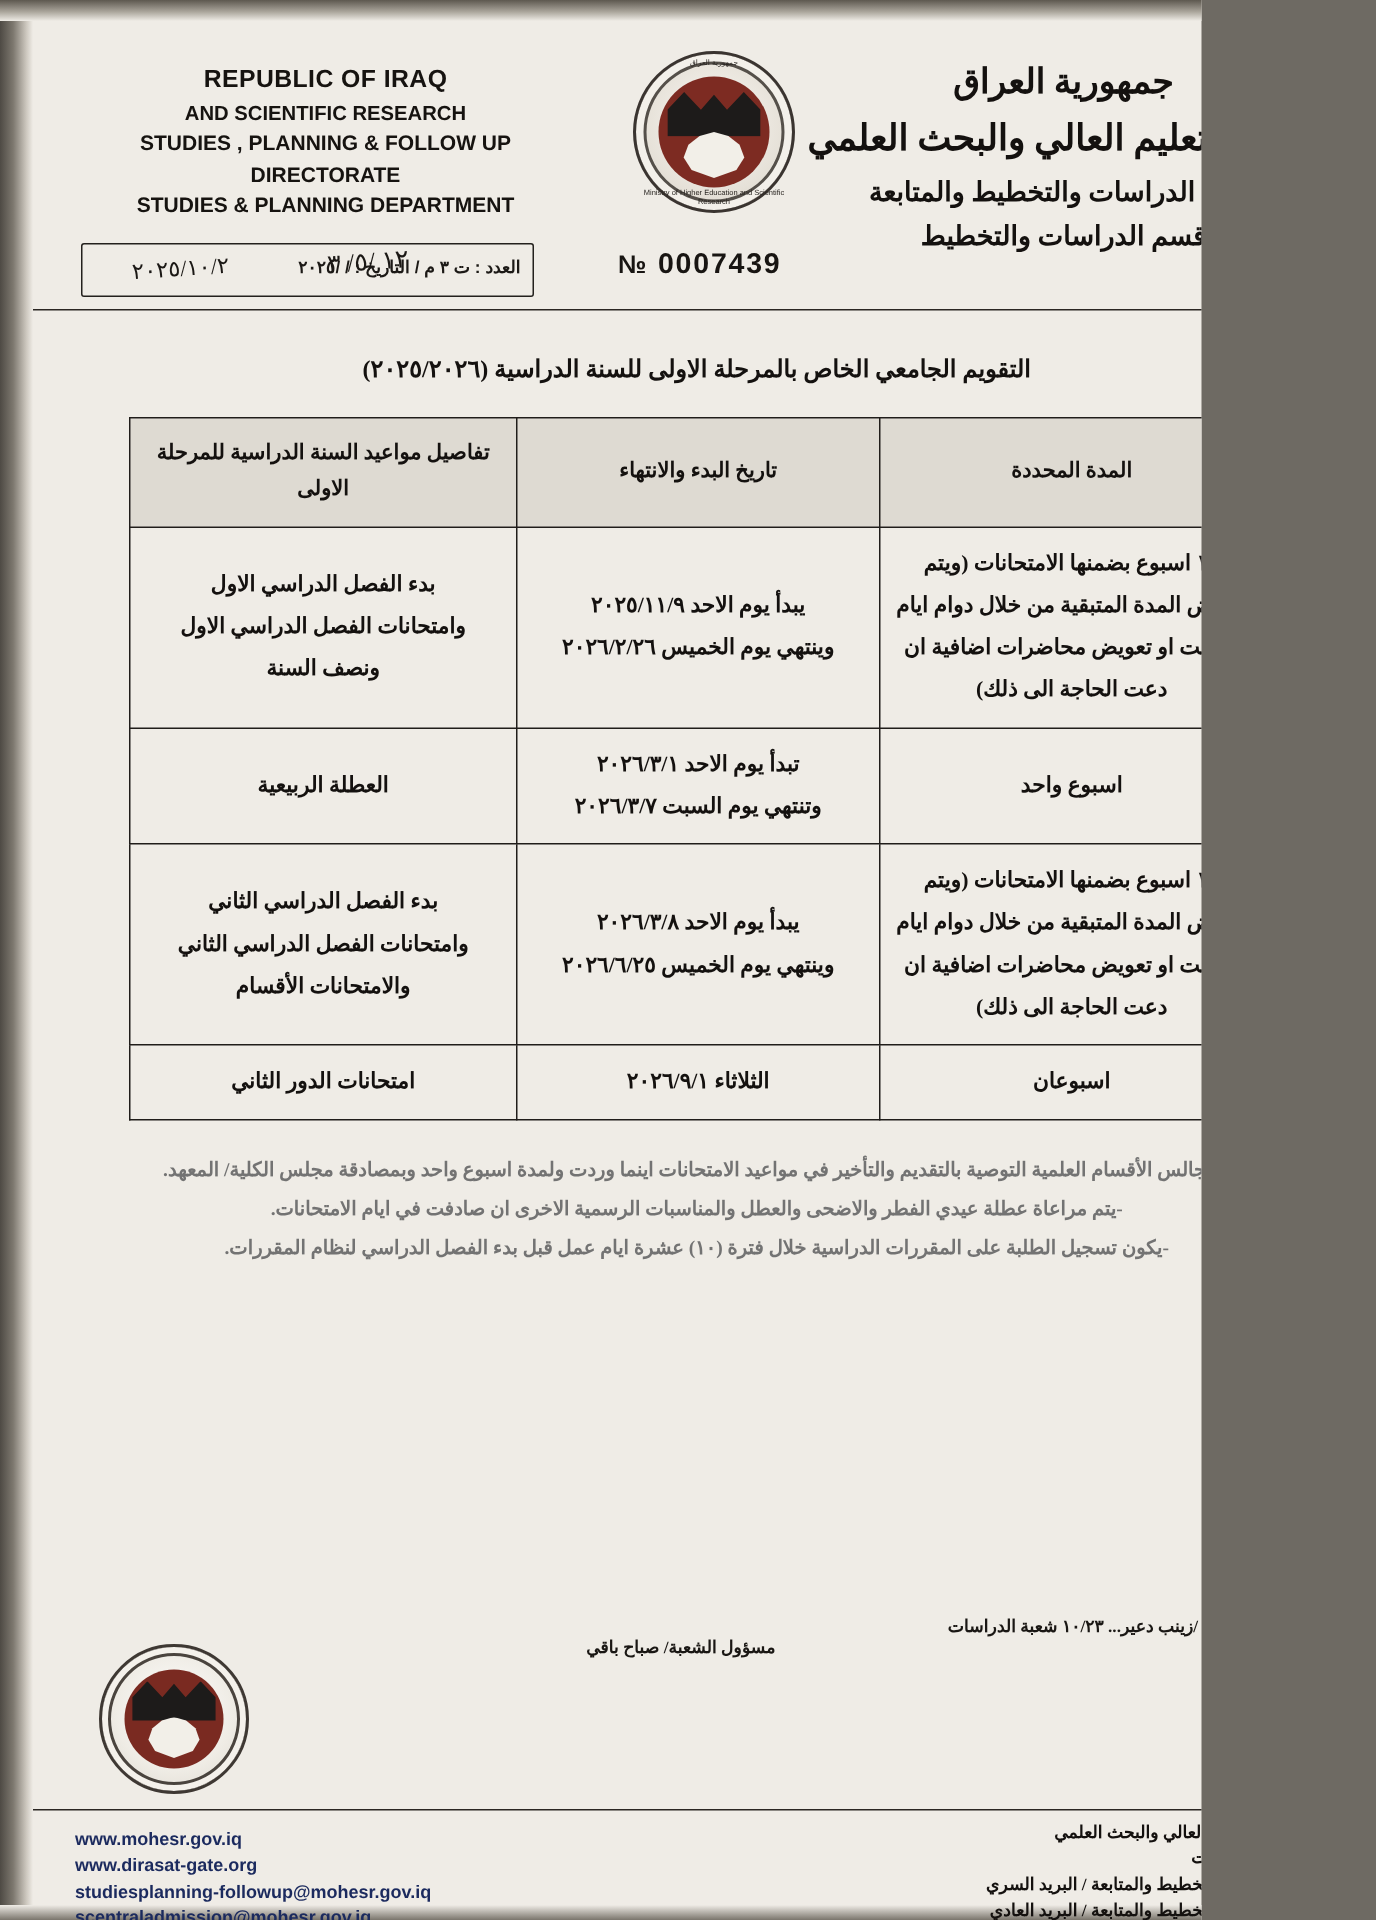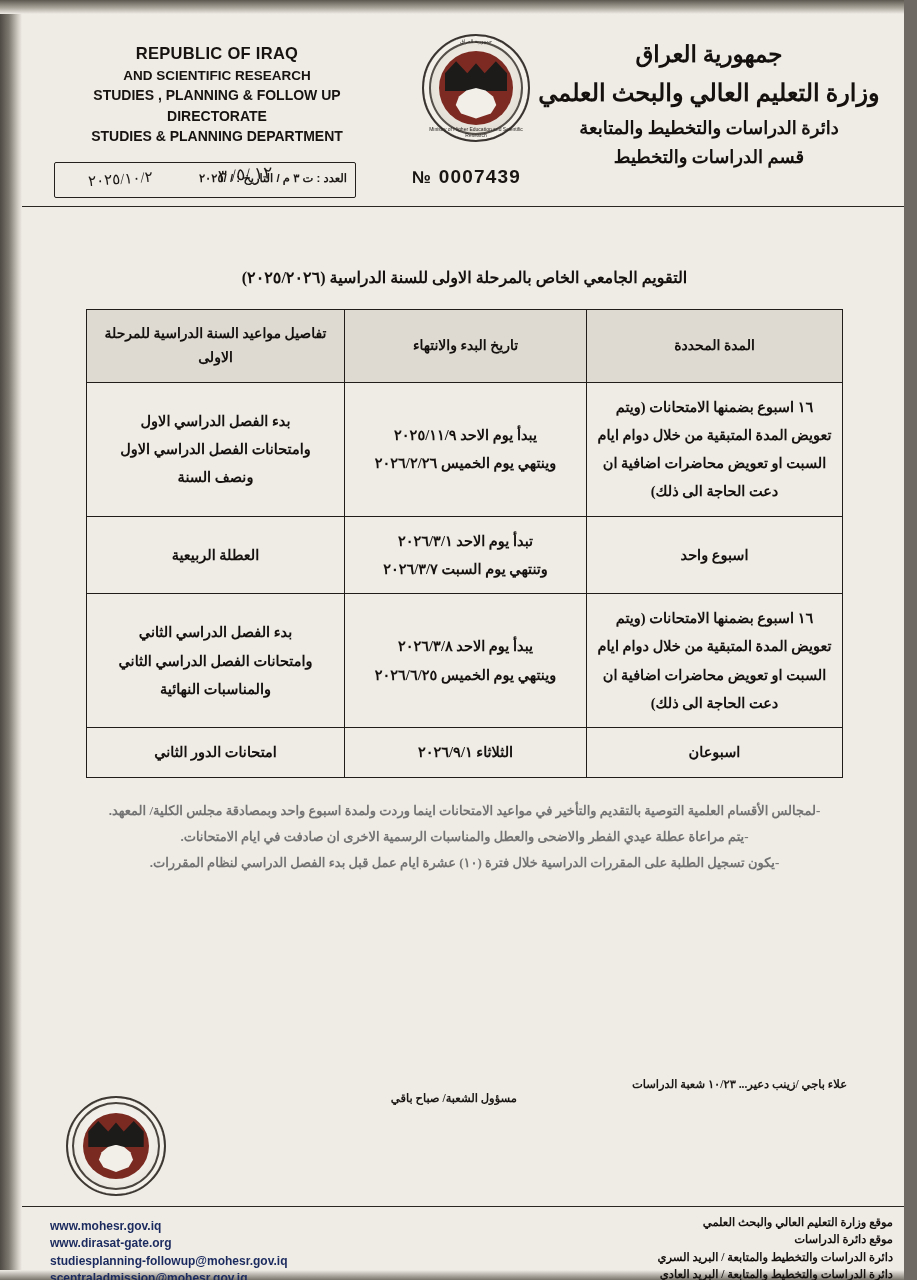--- a/index.html
+++ b/index.html
@@ -2,21 +2,21 @@
 <html lang="ar"><head>
 <meta charset="utf-8">
 <style>
   html, body {
     margin: 0;
     padding: 0;
     background: #6e6a63;
   }
   .page {
     position: relative;
-    width: 904px;
+    width: 801px;
     height: 1280px;
     background: #efece6;
     overflow: hidden;
     font-family: "Liberation Serif", "DejaVu Serif", serif;
     color: #14110f;
   }
   
   .edge-left {
     position: absolute; left: 0; top: 0; width: 22px; height: 1280px;
     background: linear-gradient(90deg, #4e4a44 0%, #7d786f 40%, #cdc8bf 80%, #efece6 100%);
@@ -151,21 +151,21 @@
   .rule {
     position: absolute;
     left: 0; top: 192px;
     width: 885px; height: 0;
     border-top: 1.5px solid #2a2622;
   }
 
   
   .body-wrap {
     position: absolute;
-    left: 0; top: 216px;
+    left: 0; top: 184px;
     width: 885px;
     direction: rtl;
   }
   .doc-title {
     text-align: center;
     font-size: 16px;
     font-weight: bold;
     margin: 38px 0 22px 0;
     color: #14110f;
     letter-spacing: .2px;
@@ -371,21 +371,21 @@
             </tr>
             <tr>
               <td class="dur">١٦ اسبوع بضمنها الامتحانات (ويتم تعويض المدة المتبقية من خلال دوام ايام السبت او تعويض محاضرات اضافية ان دعت الحاجة الى ذلك)</td>
               <td class="date">
                 <div>يبدأ يوم الاحد ٢٠٢٦/٣/٨</div>
                 <div>وينتهي يوم الخميس ٢٠٢٦/٦/٢٥</div>
               </td>
               <td class="desc">
                 <div>بدء الفصل الدراسي الثاني</div>
                 <div>وامتحانات الفصل الدراسي الثاني</div>
-                <div>والمناسبات النهائية</div>
+                <div>والامتحانات الأقسام</div>
               </td>
             </tr>
             <tr>
               <td class="dur">اسبوعان</td>
               <td class="date">الثلاثاء ٢٠٢٦/٩/١</td>
               <td class="desc">امتحانات الدور الثاني</td>
             </tr>
           </tbody>
       </table>
 

